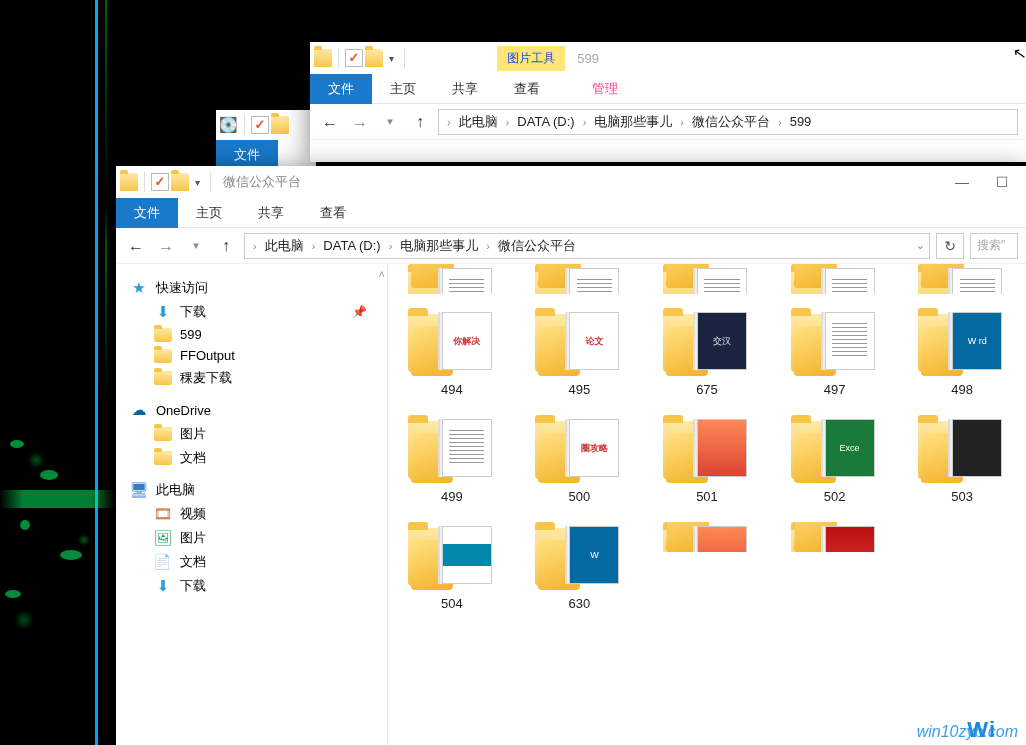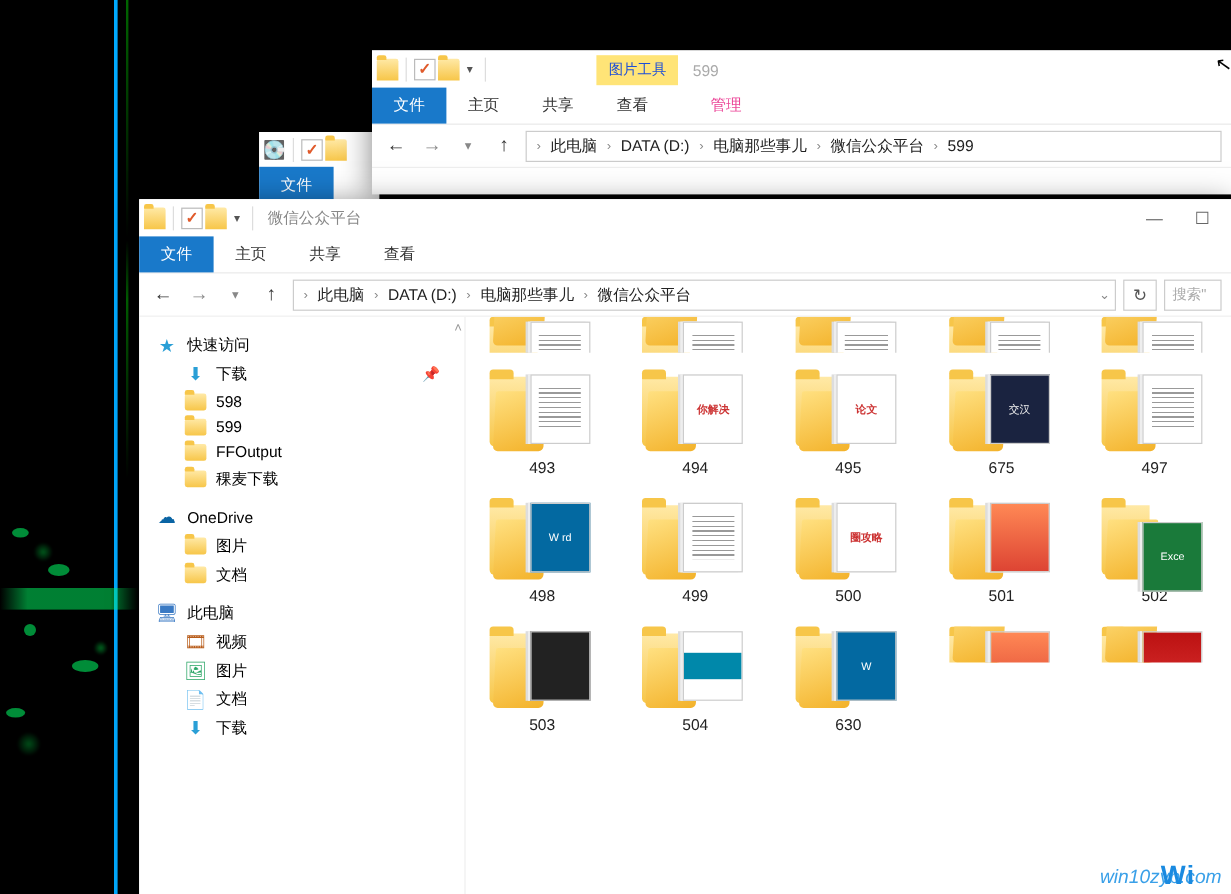--- a/index.html
+++ b/index.html
@@ -29,21 +29,21 @@
 .titlebar .sep { width: 1px; height: 20px; background: #ddd; margin: 0 4px; }
 .titlebar .check { color: #e05a2b; font-weight: bold; width:18px; text-align:center; border:1px solid #bbb; font-size:13px; line-height:16px;}
 .titlebar .dd { font-size: 10px; color: #555; padding: 0 4px; }
 .titlebar .wtitle { color: #888; margin-left: 6px; font-size: 13px; }
 .titlebar .tool-context { margin-left: auto; background: #ffe477; padding: 4px 10px; font-size: 12px; color: #1d4ed8; }
 .titlebar .tool-context-spacer { flex:1; }
 .titlebar .title-right { color:#aaa; margin-left:10px; font-size:13px;}
 .win-ctrl { margin-left:auto; display:flex; }
 .win-ctrl div { width:40px; height:28px; display:flex; align-items:center; justify-content:center; color:#666; font-size:14px;}
 
-.ribbon { height: 30px; display: flex; align-items: flex-end; background: #fff; border-bottom: 1px solid #e5e5e5; font-size: 13px; }
+.ribbon { height: 30px; display: flex; align-items: center; background: #fff; border-bottom: 1px solid #e5e5e5; font-size: 13px; }
 .ribbon .tab { padding: 6px 18px; color: #333; cursor: pointer; }
 .ribbon .tab.file { background: #1979ca; color: #fff; }
 .ribbon .tab.context { color: #ec4899; }
 
 .navbar { height: 36px; display: flex; align-items: center; background: #fff; padding: 0 8px; gap: 6px; border-bottom: 1px solid #eee; }
 .nav-btn { width: 24px; height: 24px; display: flex; align-items: center; justify-content: center; color: #888; font-size: 16px; }
 .nav-btn.enabled { color: #333; }
 .addr { flex: 1; display: flex; align-items: center; border: 1px solid #ccc; height: 26px; padding: 0 4px; font-size: 13px; gap: 2px; }
 .addr .crumb { padding: 2px 6px; color: #222; cursor: pointer; white-space:nowrap;}
 .addr .chev { color: #888; font-size: 11px; }
@@ -74,21 +74,21 @@
 .grid { display: grid; grid-template-columns: repeat(5, 1fr); gap: 18px 20px; }
 .item { display: flex; flex-direction: column; align-items: center; font-size: 13px; cursor: pointer; }
 .item .thumb { width: 88px; height: 68px; position: relative; margin-bottom: 6px; }
 .item .thumb .fold-back { position:absolute; left:0; top:6px; width:40px; height:58px; background:linear-gradient(#ffe9a6,#f7c649); border-radius:3px 0 4px 4px; }
 .item .thumb .fold-back::before{content:"";position:absolute;left:0;top:-6px;width:20px;height:8px;background:#f7c649;border-radius:3px 3px 0 0;}
 .item .thumb .fold-front { position:absolute; left:4px; bottom:0; width:42px; height:50px; background:linear-gradient(160deg,#ffe080,#f3b22a); border-radius:2px 2px 4px 4px; transform:skewX(-3deg);}
 .item .thumb .preview { position:absolute; right:4px; top:4px; width:50px; height:58px; background:#fff; border:1px solid #ccc; box-shadow:-2px 0 0 #eee, -4px 0 0 #ddd; display:flex; align-items:center; justify-content:center; font-size:9px; color:#333; overflow:hidden; text-align:center; padding:2px;}
 .item .thumb .preview.dark { background:#1a2340; color:#eee; }
 .item .thumb .preview.red { background:linear-gradient(#b11,#d33); color:#fff; }
 .item .thumb .preview.blue { background:#0369a1; color:#fff; }
-.item .thumb .preview.green { background:#1a7a3a; color:#fff;margin-top:16px; }
+.item .thumb .preview.green { background:#1a7a3a; color:#fff; }
 .item .thumb .preview.orange { background:linear-gradient(#f85,#d43); color:#fff;}
 .item .thumb .preview.white-red { background:#fff; color:#c33; font-weight:bold;}
 .item .thumb .preview.kb { background: #222; display:grid; grid-template-columns:repeat(4,1fr); grid-template-rows:repeat(3,1fr); gap:1px; padding:3px;}
 .item .thumb .preview.kb span{ background:#ccc; border-radius:1px;}
 .item .thumb .preview.win { background:#fff; padding:0;}
 .item .thumb .preview.win::before{content:"";display:block;width:100%;height:40%;background:#08a;}
 .item .thumb .preview.lines::before{content:"";display:block;width:80%;height:70%;background:repeating-linear-gradient(#999 0 1px,transparent 1px 4px);}
 .item .label { color: #222; }
 
 .partial-row { height: 30px; overflow:hidden; }
@@ -221,24 +221,20 @@
           <span class="ico ico-star">★</span>
           <span>快速访问</span>
         </div>
         <div class="side-item sub">
           <span class="ico ico-dl">⬇</span>
           <span>下载</span>
           <span class="pin">📌</span>
         </div>
         <div class="side-item sub">
             <span class="ico-folder"></span>
-            <span>598</span>
-          </div>
-        <div class="side-item sub">
-            <span class="ico-folder"></span>
             <span>599</span>
           </div>
         <div class="side-item sub">
             <span class="ico-folder"></span>
             <span>FFOutput</span>
           </div>
         <div class="side-item sub">
             <span class="ico-folder"></span>
             <span>稞麦下载</span>
           </div>
@@ -318,28 +314,20 @@
               <div class="fold-front"></div>
               <div class="preview lines"></div>
             </div>
           </div>
         </div>
       <div class="grid" id="main-grid" style="margin-top:14px">
           <div class="item">
             <div class="thumb">
               <div class="fold-back"></div>
               <div class="fold-front"></div>
-              <div class="preview lines"></div>
-            </div>
-            <div class="label">493</div>
-          </div>
-          <div class="item">
-            <div class="thumb">
-              <div class="fold-back"></div>
-              <div class="fold-front"></div>
               <div class="preview white-red">你解决</div>
             </div>
             <div class="label">494</div>
           </div>
           <div class="item">
             <div class="thumb">
               <div class="fold-back"></div>
               <div class="fold-front"></div>
               <div class="preview white-red">论文</div>
             </div>

